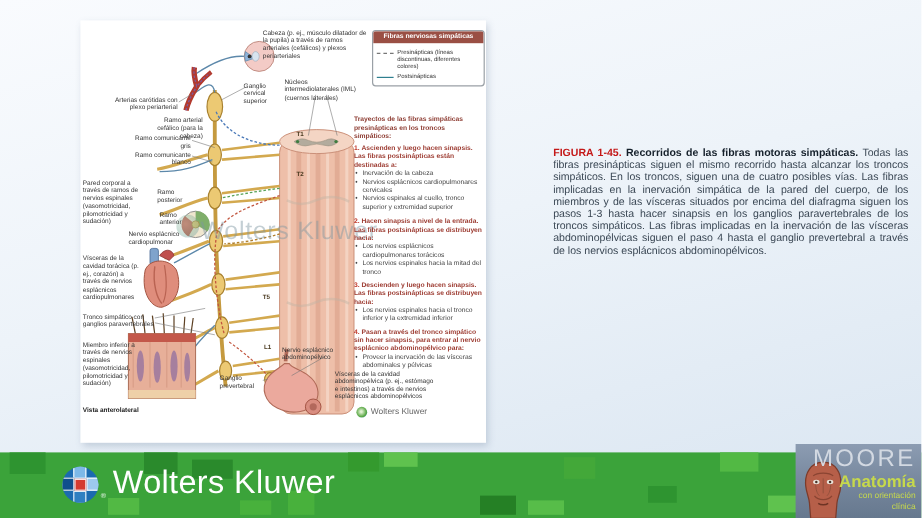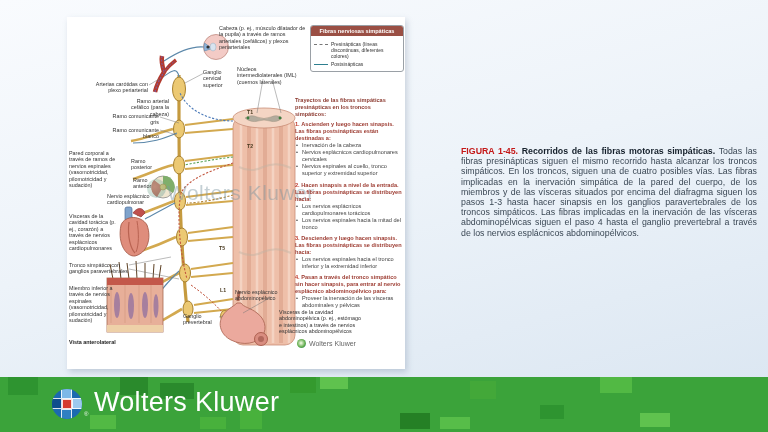--- a/index.html
+++ b/index.html
@@ -40,21 +40,21 @@
     letter-spacing:.5px;white-space:nowrap;}
   .wm-dot{position:absolute;left:80px;top:162px;width:19px;height:19px;border-radius:50%;opacity:.4;
     background:radial-gradient(circle at 40% 40%,#bcd8c0 0%,#7fae9a 55%,#5e8fa6 100%);}
 
   .credit{position:absolute;left:230px;top:322px;display:flex;align-items:center;}
   .credit-dot{width:9px;height:9px;border-radius:50%;background:radial-gradient(circle at 45% 45%,#dff0d0 10%,#5aa845 60%,#2f7fbf 100%);margin-right:3px;}
   .credit-text{font-size:7px;color:#666;}
 
   
   .caption{position:absolute;left:461px;top:122px;width:296px;font-size:8.8px;line-height:10.2px;
-    text-align:justify;color:#3a4754;margin-top:24px;}
+    text-align:justify;color:#3a4754;}
   .figlabel{color:#c41818;font-weight:bold;}
   .captitle{color:#15202b;font-weight:bold;}
 
   
   .footer{position:absolute;left:0;top:377px;width:768px;height:55px;background-color:#3ba33a;
     background-image:
       linear-gradient(#2e9430,#2e9430),linear-gradient(#52b944,#52b944),
       linear-gradient(#2a8a2c,#2a8a2c),linear-gradient(#48b13c,#48b13c),
       linear-gradient(#5fc24e,#5fc24e),linear-gradient(#258025,#258025),
       linear-gradient(#43a839,#43a839),linear-gradient(#2e9430,#2e9430),
@@ -324,14 +324,31 @@
       <span class="q q1"></span>
         <span class="q q2"></span>
         <span class="q q3"></span>
         <span class="q q4"></span>
         <span class="ctr"></span>
     </span>
     <span class="wkreg">®</span>
     <span class="wkname">Wolters Kluwer</span>
   </div>
 
+  <div class="badge">
+    <svg class="badge-head" viewBox="0 0 40 50" width="42" height="52">
+      <path d="M20,3 C10,3 5,12 6,22 C6.5,28 9,32 9,36 L10,48 L30,48 L31,36 C31,32 34,28 34,22 C35,12 30,3 20,3 Z" fill="#b65f49" stroke="#7c3b2a" stroke-width="1"></path>
+      <path d="M12,14 C15,11 25,11 28,14" stroke="#8a4432" stroke-width="1" fill="none"></path>
+      <path d="M13,30 C16,34 24,34 27,30" stroke="#8a4432" stroke-width="1" fill="none"></path>
+      <path d="M20,16 L20,28 M14,20 C14,25 15,28 17,30 M26,20 C26,25 25,28 23,30" stroke="#94503c" stroke-width="0.8" fill="none"></path>
+      <ellipse cx="14.5" cy="19" rx="2.6" ry="1.8" fill="#e8e2d8"></ellipse>
+      <ellipse cx="25.5" cy="19" rx="2.6" ry="1.8" fill="#e8e2d8"></ellipse>
+      <circle cx="14.5" cy="19" r="1" fill="#4a3328"></circle>
+      <circle cx="25.5" cy="19" r="1" fill="#4a3328"></circle>
+      <path d="M16,36 C18,37.5 22,37.5 24,36" stroke="#6e3424" stroke-width="1.2" fill="none"></path>
+    </svg>
+    <div class="moore">MOORE</div>
+    <div class="anat">Anatomía</div>
+    <div class="sub1">con orientación</div>
+    <div class="sub2">clínica</div>
+  </div>
 
 </div>
 
 </body></html>

